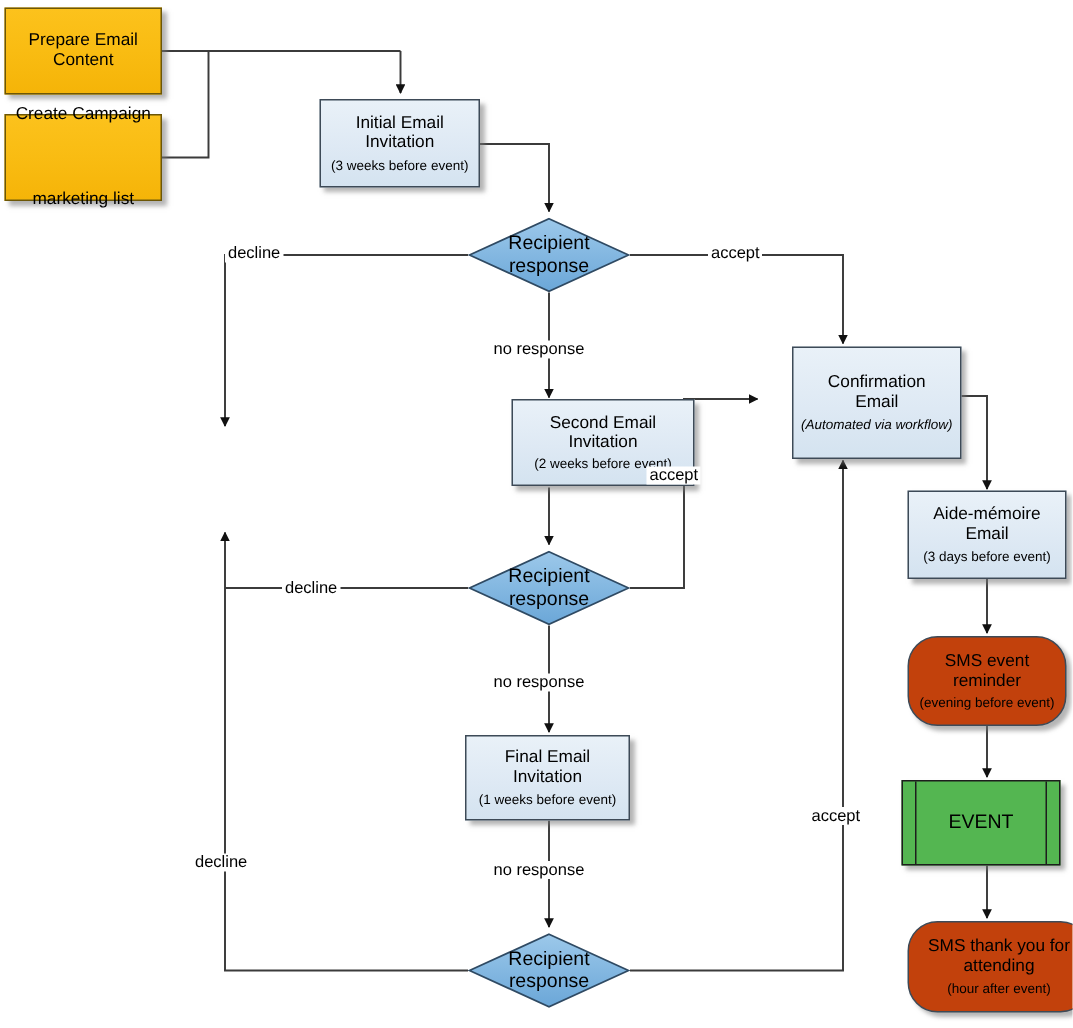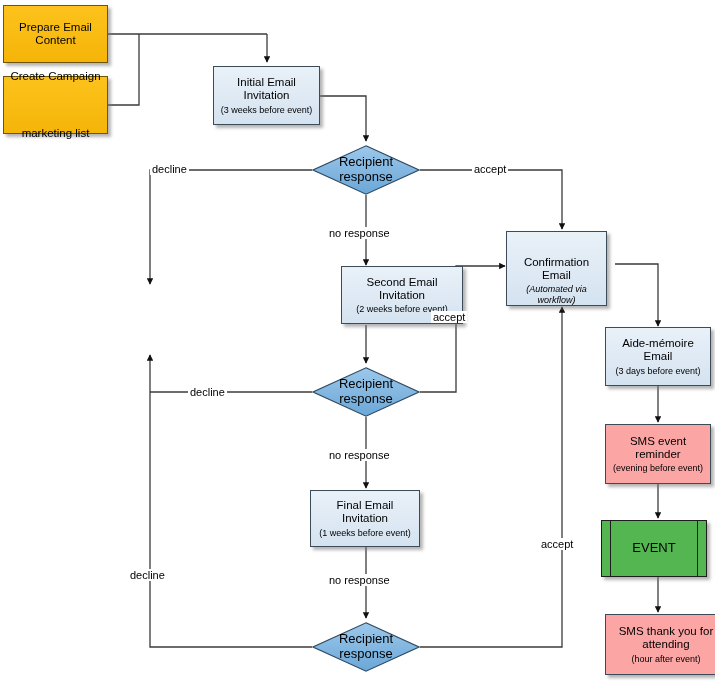--- a/index.html
+++ b/index.html
@@ -55,22 +55,23 @@
     background: linear-gradient(to bottom, #fcc21c 0%, #f9bc12 50%, #f5b408 100%);
     background-color: #f8bd14;
     border-color: #6c5606;
   }
   .task-blue {
     background: linear-gradient(to bottom, #e9f1f8 0%, #dee9f4 55%, #d4e3f0 100%);
     background-color: #e2ecf6;
     border-color: #3d4a57;
   }
   .task-cyan {
-    background: #fca5a5;
+    background: #c2410c;
     border-color: #3d4a57;
+    border-radius: 20px;
   }
   .task-yellowgreen {
     background: #e7edbe;
     border-color: #6e7430;
   }
   .task-green {
     background: #54b651;
     border-color: #1d1d1d;
   }
   .event-bar {
@@ -223,21 +224,21 @@
   <div class="diamond" style="left:312px; top:622px; width:108px; height:50px;">
     <svg width="108" height="50" viewBox="0 0 108 50">
       <polygon points="54,0.8 107,25 54,49.2 1,25" fill="url(#dg1)" stroke="#2f4a63" stroke-width="1.2"></polygon>
     </svg>
     <div class="dlabel">
       <span>Recipient</span>
       <span>response</span>
     </div>
   </div>
 
-  <div class="node task-blue" style="left:506px; top:231px; width:101px; height:75px;justify-content:flex-end;">
+  <div class="node task-blue" style="left:528px; top:231px; width:113px; height:75px;">
     <span class="t1">Confirmation</span>
     <span class="t1">Email</span>
     <span class="t2 ital">(Automated via workflow)</span>
   </div>
 
   <div class="node task-blue" style="left:605px; top:327px; width:106px; height:59px;">
     <span class="t1">Aide-mémoire</span>
     <span class="t1">Email</span>
     <span class="t2">(3 days before event)</span>
   </div>

